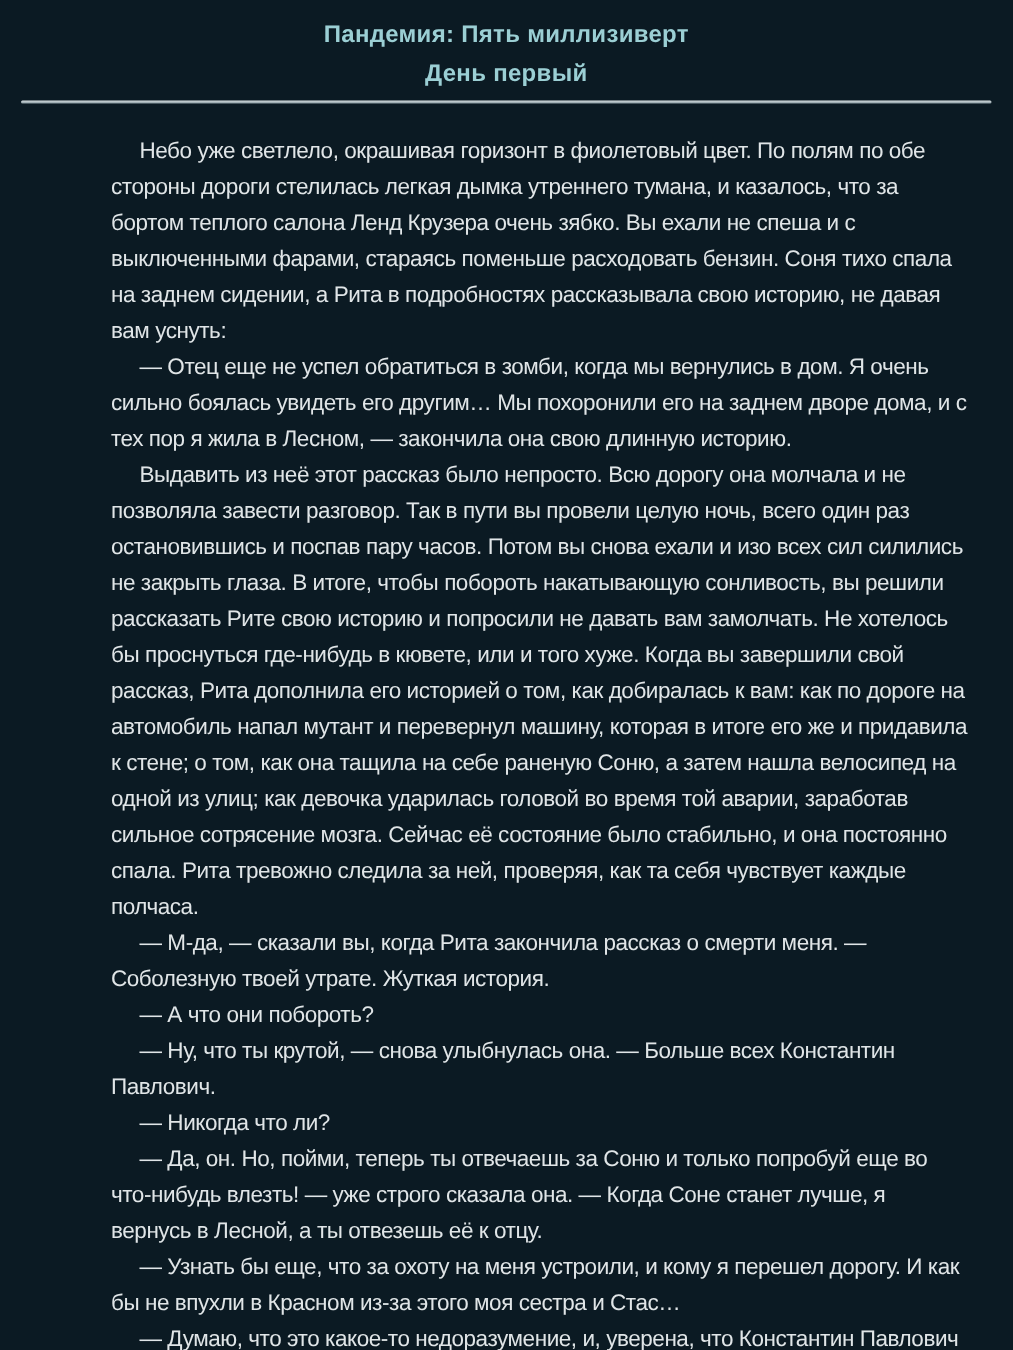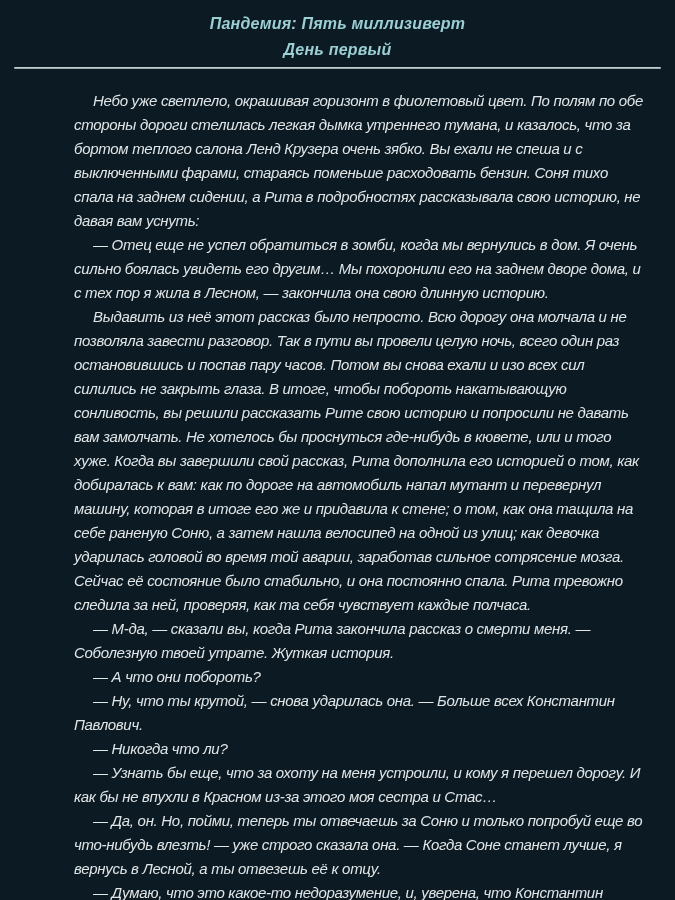--- a/index.html
+++ b/index.html
@@ -8,21 +8,21 @@
     --accent:#9bcfd4;
     --divider:#b7c5ca;
   }
   *{margin:0;padding:0;box-sizing:border-box;}
   html,body{width:675px;height:900px;overflow:hidden;}
   body{
     background:var(--background);
     font-family:"Liberation Sans","DejaVu Sans",sans-serif;
     color:var(--text);
   }
-  .page{width:675px;height:900px;overflow:hidden;font-style:italic;}
+  .page{width:675px;height:900px;overflow:hidden;}
   header{
     text-align:center;
     padding-top:11px;
   }
   .title,.subtitle{
     color:var(--accent);
     font-size:16px;
     font-weight:bold;
     line-height:26px;
     letter-spacing:0.2px;
@@ -56,19 +56,19 @@
 
   <div class="divider"></div>
 
   <main class="story">
 
   <p>Небо уже светлело, окрашивая горизонт в фиолетовый цвет. По полям по обе стороны дороги стелилась легкая дымка утреннего тумана, и казалось, что за бортом теплого салона Ленд Крузера очень зябко. Вы ехали не спеша и с выключенными фарами, стараясь поменьше расходовать бензин. Соня тихо спала на заднем сидении, а Рита в подробностях рассказывала свою историю, не давая вам уснуть:</p>
       <p>— Отец еще не успел обратиться в зомби, когда мы вернулись в дом. Я очень сильно боялась увидеть его другим… Мы похоронили его на заднем дворе дома, и с тех пор я жила в Лесном, — закончила она свою длинную историю.</p>
       <p>Выдавить из неё этот рассказ было непросто. Всю дорогу она молчала и не позволяла завести разговор. Так в пути вы провели целую ночь, всего один раз остановившись и поспав пару часов. Потом вы снова ехали и изо всех сил силились не закрыть глаза. В итоге, чтобы побороть накатывающую сонливость, вы решили рассказать Рите свою историю и попросили не давать вам замолчать. Не хотелось бы проснуться где-нибудь в кювете, или и того хуже. Когда вы завершили свой рассказ, Рита дополнила его историей о том, как добиралась к вам: как по дороге на автомобиль напал мутант и перевернул машину, которая в итоге его же и придавила к стене; о том, как она тащила на себе раненую Соню, а затем нашла велосипед на одной из улиц; как девочка ударилась головой во время той аварии, заработав сильное сотрясение мозга. Сейчас её состояние было стабильно, и она постоянно спала. Рита тревожно следила за ней, проверяя, как та себя чувствует каждые полчаса.</p>
       <p>— М-да, — сказали вы, когда Рита закончила рассказ о смерти меня. — Соболезную твоей утрате. Жуткая история.</p>
       <p>— А что они побороть?</p>
-      <p>— Ну, что ты крутой, — снова ударилась она. — Больше всех Константин Павлович.</p>
+      <p>— Ну, что ты крутой, — снова улыбнулась она. — Больше всех Константин Павлович.</p>
       <p>— Никогда что ли?</p>
+      <p>— Да, он. Но, пойми, теперь ты отвечаешь за Соню и только попробуй еще во что-нибудь влезть! — уже строго сказала она. — Когда Соне станет лучше, я вернусь в Лесной, а ты отвезешь её к отцу.</p>
       <p>— Узнать бы еще, что за охоту на меня устроили, и кому я перешел дорогу. И как бы не впухли в Красном из-за этого моя сестра и Стас…</p>
-      <p>— Да, он. Но, пойми, теперь ты отвечаешь за Соню и только попробуй еще во что-нибудь влезть! — уже строго сказала она. — Когда Соне станет лучше, я вернусь в Лесной, а ты отвезешь её к отцу.</p>
       <p>— Думаю, что это какое-то недоразумение, и, уверена, что Константин Павлович во всем разберется. Во всяком случае, он пообещал во всем разобраться. Главное, регулярно</p>
     </main>
 </div>
 
 </body></html>

